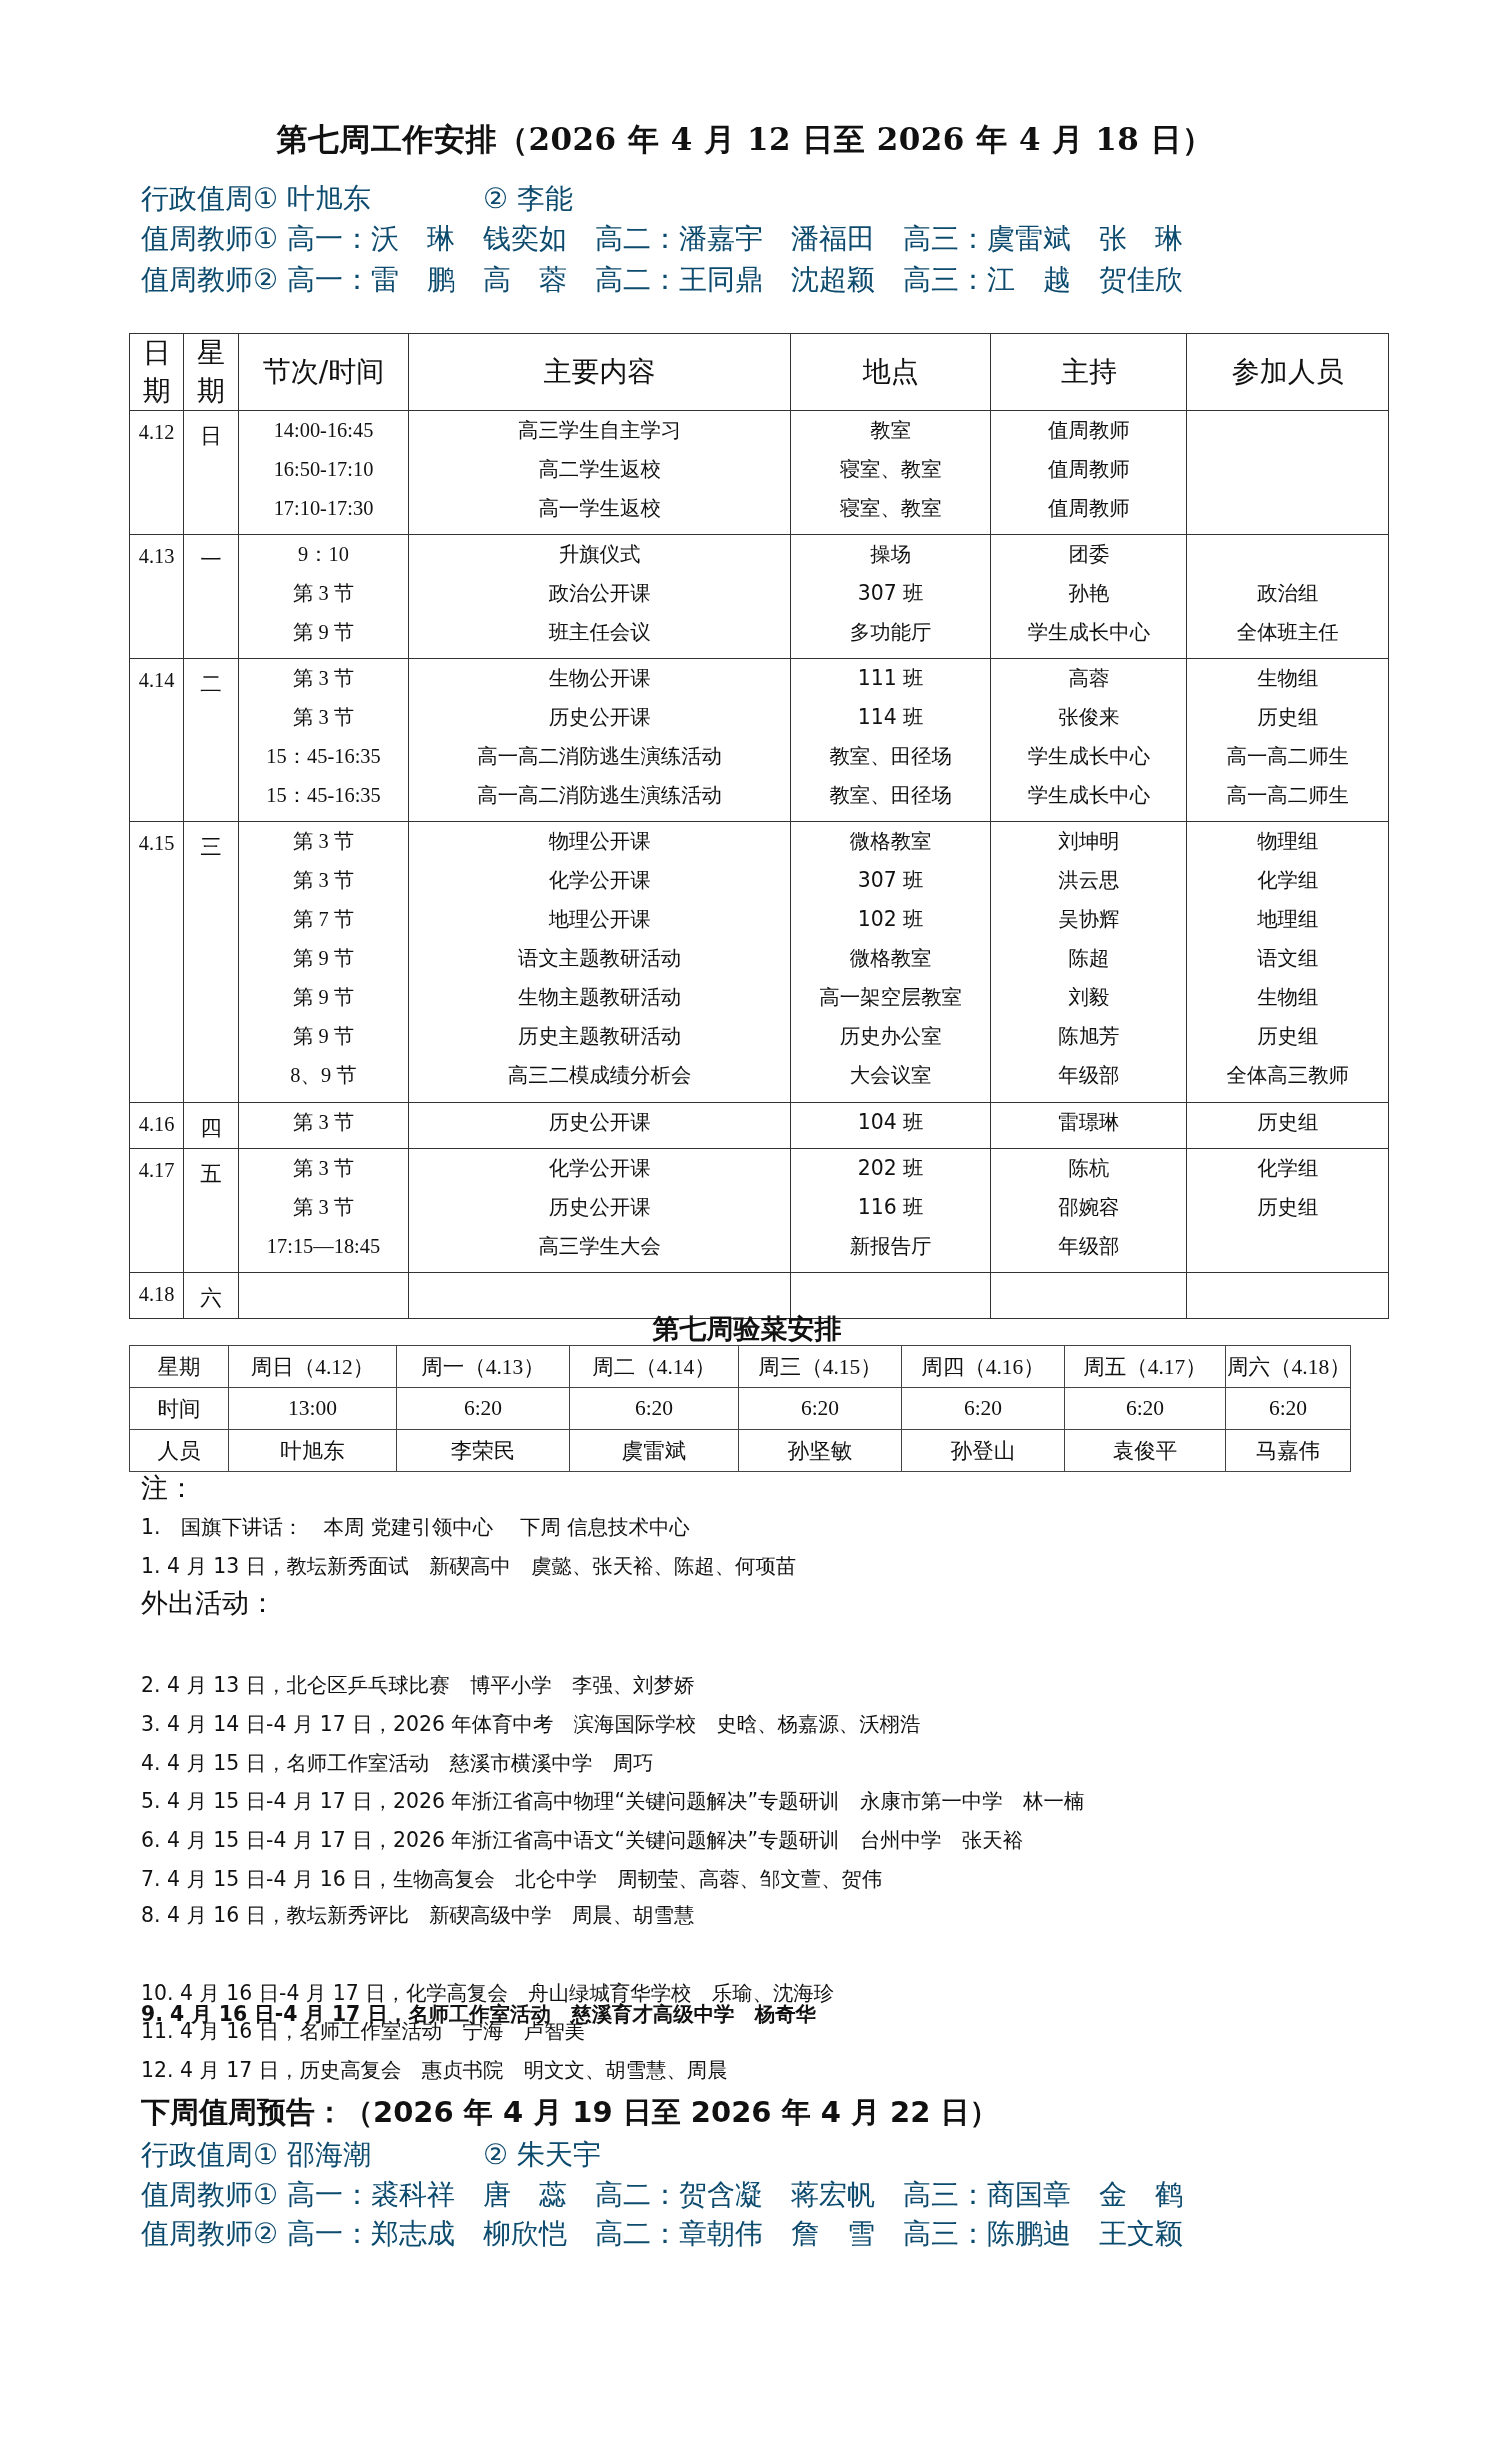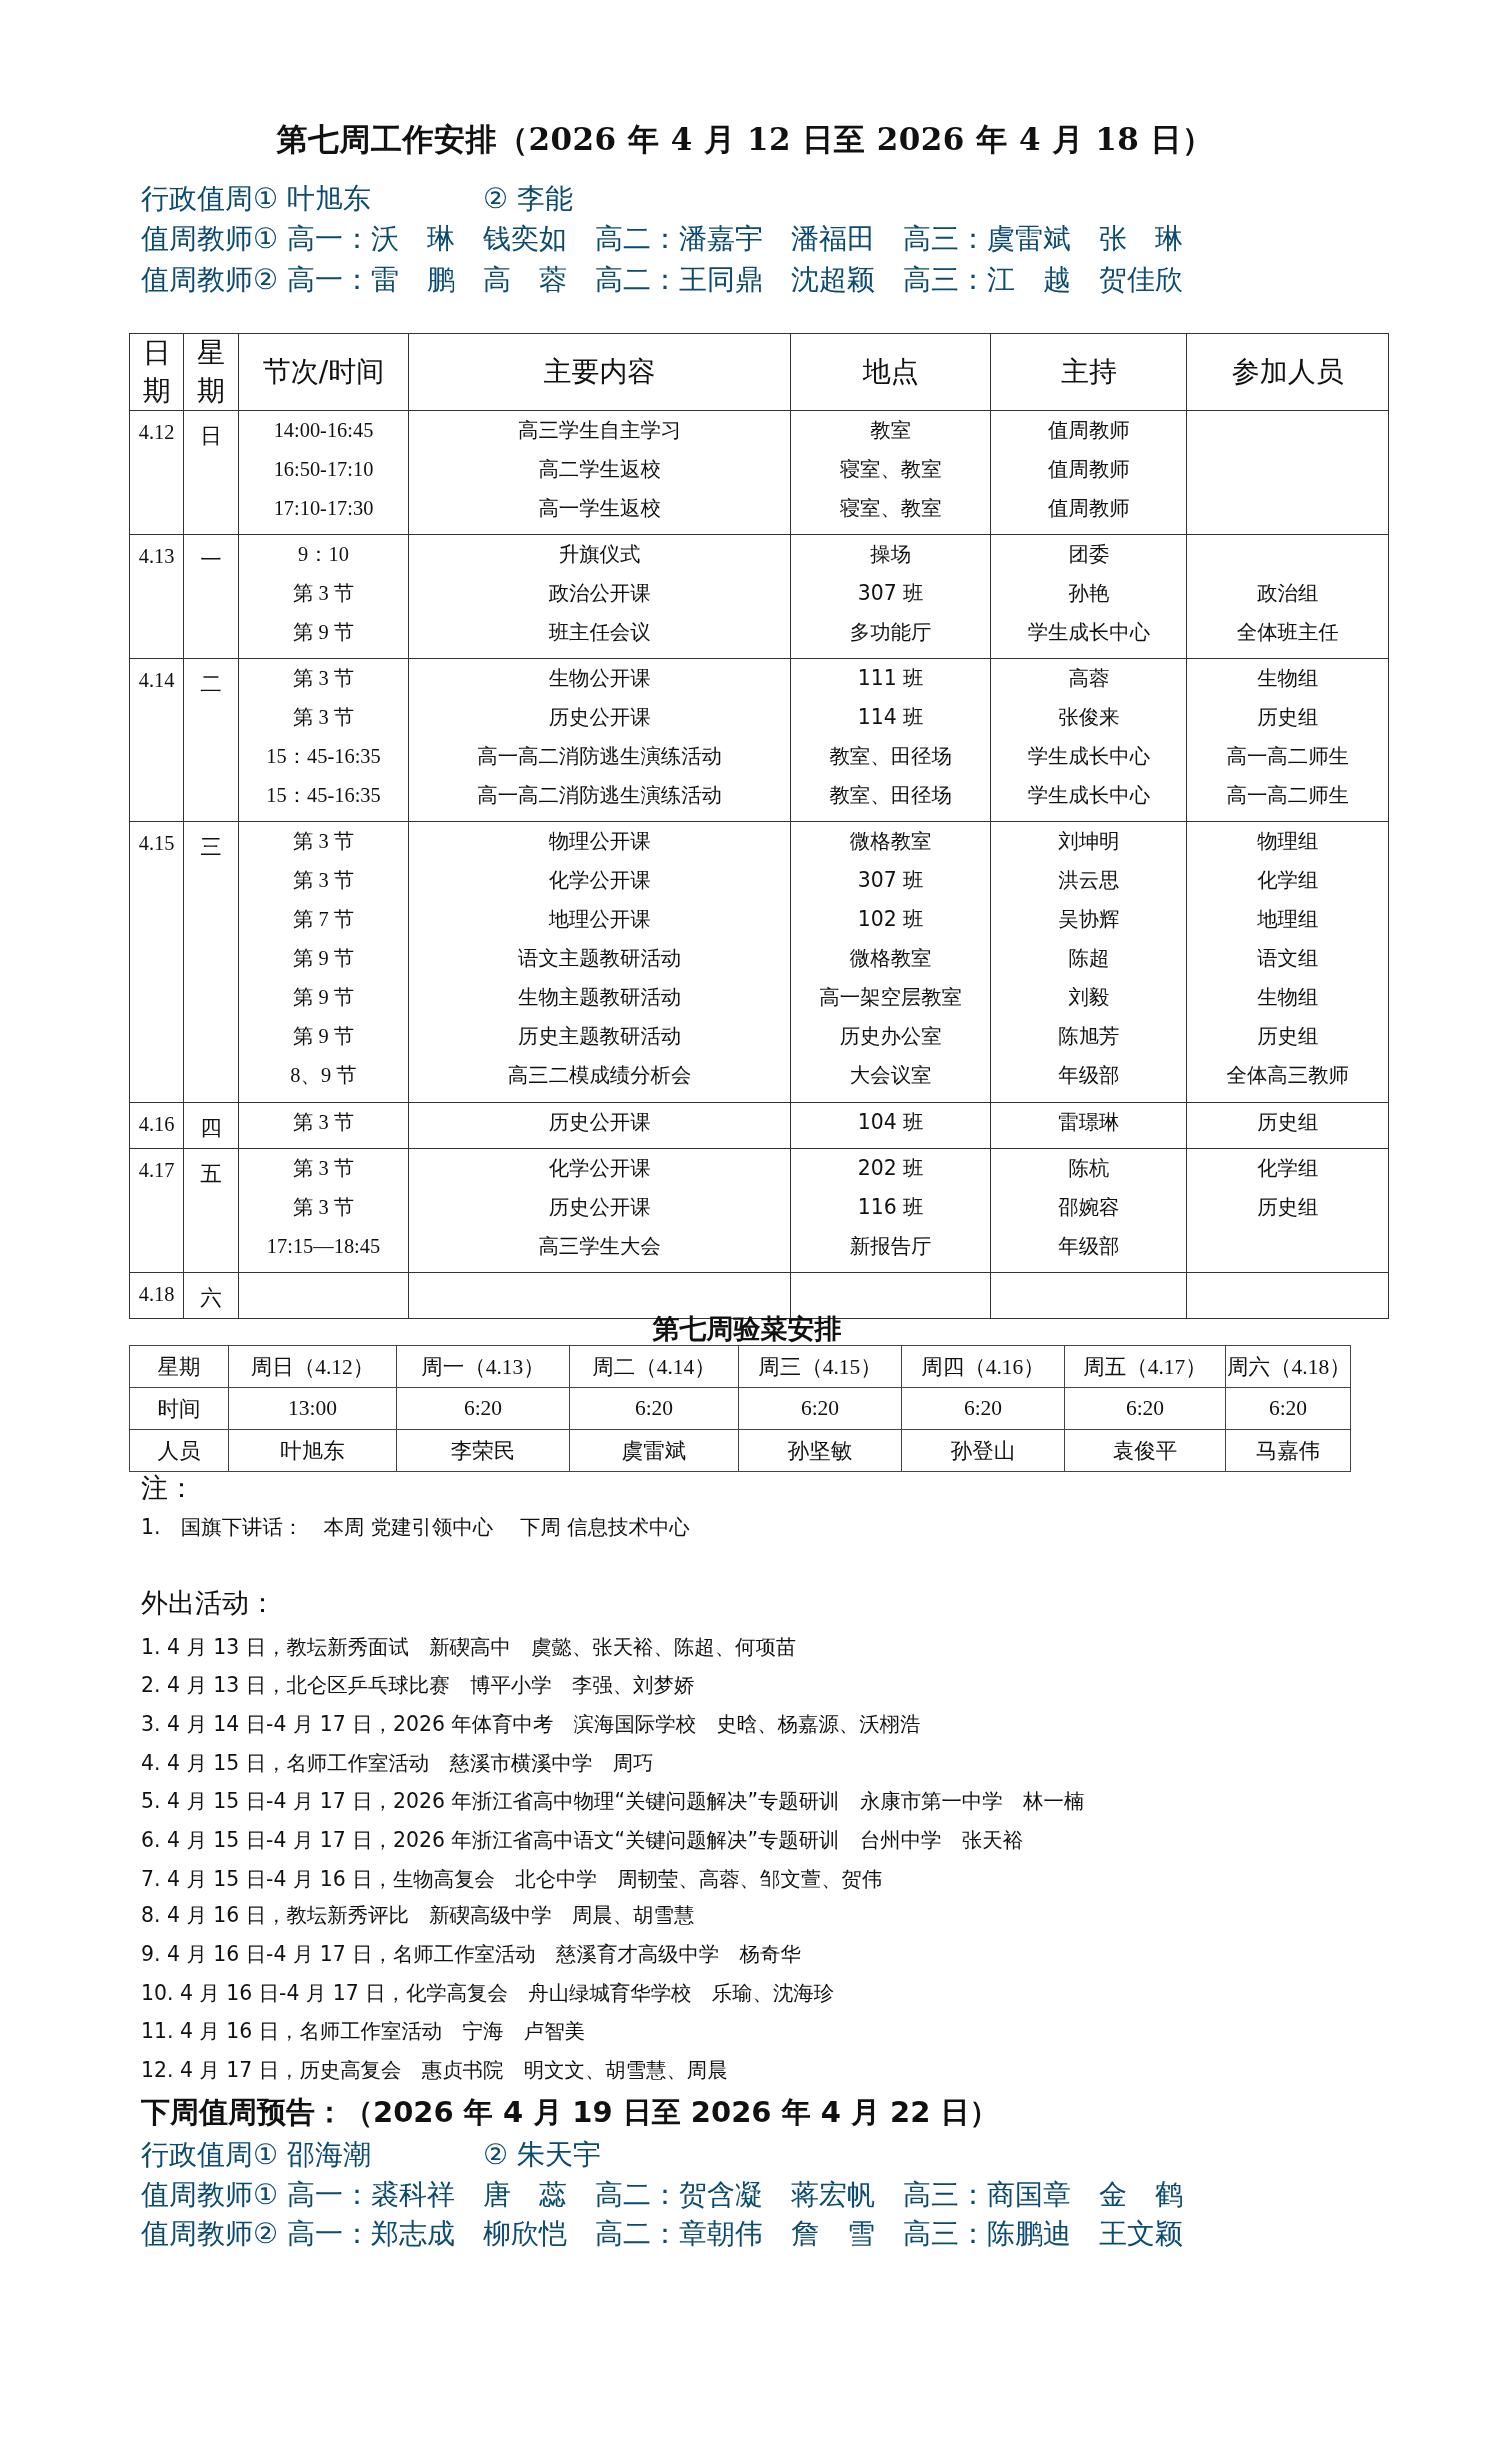--- a/index.html
+++ b/index.html
@@ -307,29 +307,29 @@
         <td>马嘉伟</td>
       </tr>
     </tbody>
 </table>
 
 <div class="abs note-head">注：</div>
 <div class="abs note-line">1.　国旗下讲话：　本周 党建引领中心　 下周 信息技术中心</div>
 
 <div class="abs sec-head" style="top:1585px;">外出活动：</div>
 <div id="outings-list">
-    <div class="abs out-item" style="top: 1633px;">1. 4 月 13 日，教坛新秀面试　新碶高中　虞懿、张天裕、陈超、何项苗</div>
+    <div class="abs out-item" style="top: 1552px;">1. 4 月 13 日，教坛新秀面试　新碶高中　虞懿、张天裕、陈超、何项苗</div>
     <div class="abs out-item" style="top: 1671px;">2. 4 月 13 日，北仑区乒乓球比赛　博平小学　李强、刘梦娇</div>
     <div class="abs out-item" style="top: 1710px;">3. 4 月 14 日-4 月 17 日，2026 年体育中考　滨海国际学校　史晗、杨嘉源、沃栩浩</div>
     <div class="abs out-item" style="top: 1749px;">4. 4 月 15 日，名师工作室活动　慈溪市横溪中学　周巧</div>
     <div class="abs out-item" style="top: 1787px;">5. 4 月 15 日-4 月 17 日，2026 年浙江省高中物理“关键问题解决”专题研训　永康市第一中学　林一楠</div>
     <div class="abs out-item" style="top: 1826px;">6. 4 月 15 日-4 月 17 日，2026 年浙江省高中语文“关键问题解决”专题研训　台州中学　张天裕</div>
     <div class="abs out-item" style="top: 1865px;">7. 4 月 15 日-4 月 16 日，生物高复会　北仑中学　周韧莹、高蓉、邹文萱、贺伟</div>
     <div class="abs out-item" style="top: 1901px;">8. 4 月 16 日，教坛新秀评比　新碶高级中学　周晨、胡雪慧</div>
-    <div class="abs out-item" style="top: 1940px;">9. 4 月 16 日-4 月 17 日，名师工作室活动　慈溪育才高级中学　杨奇华</div>
+    <div class="abs out-item" style="top: 2000px; font-weight: bold;">9. 4 月 16 日-4 月 17 日，名师工作室活动　慈溪育才高级中学　杨奇华</div>
     <div class="abs out-item" style="top: 1979px;">10. 4 月 16 日-4 月 17 日，化学高复会　舟山绿城育华学校　乐瑜、沈海珍</div>
     <div class="abs out-item" style="top: 2017px;">11. 4 月 16 日，名师工作室活动　宁海　卢智美</div>
     <div class="abs out-item" style="top: 2056px;">12. 4 月 17 日，历史高复会　惠贞书院　明文文、胡雪慧、周晨</div>
   </div>
 
 <div class="abs next-title">下周值周预告：（2026 年 4 月 19 日至 2026 年 4 月 22 日）</div>
 <div class="abs duty-line" style="top:2136px;">行政值周① 邵海潮　　　　② 朱天宇</div>
 <div class="abs duty-line" style="top:2176px;">值周教师① 高一：裘科祥　唐　蕊　高二：贺含凝　蒋宏帆　高三：商国章　金　鹤</div>
 <div class="abs duty-line" style="top:2215px;">值周教师② 高一：郑志成　柳欣恺　高二：章朝伟　詹　雪　高三：陈鹏迪　王文颖</div>
 

